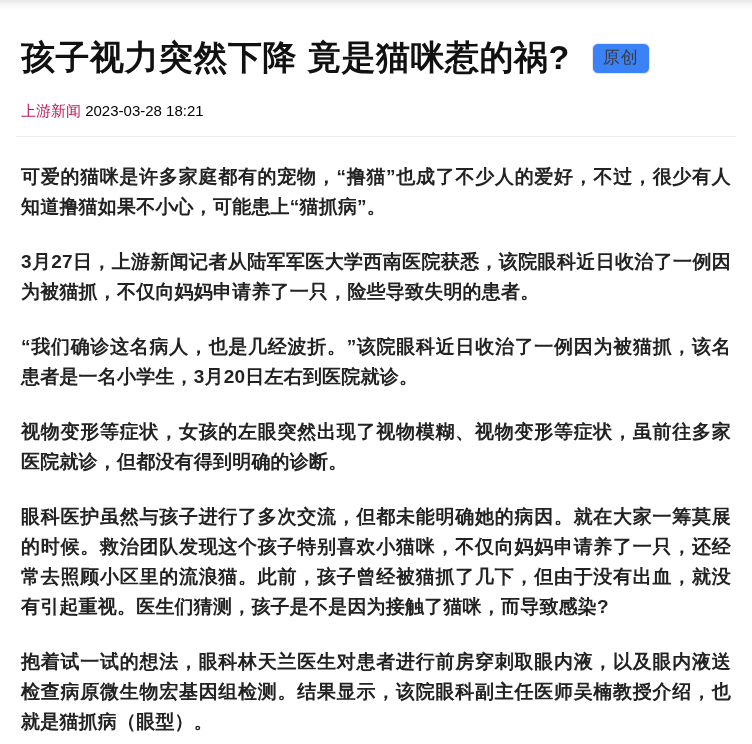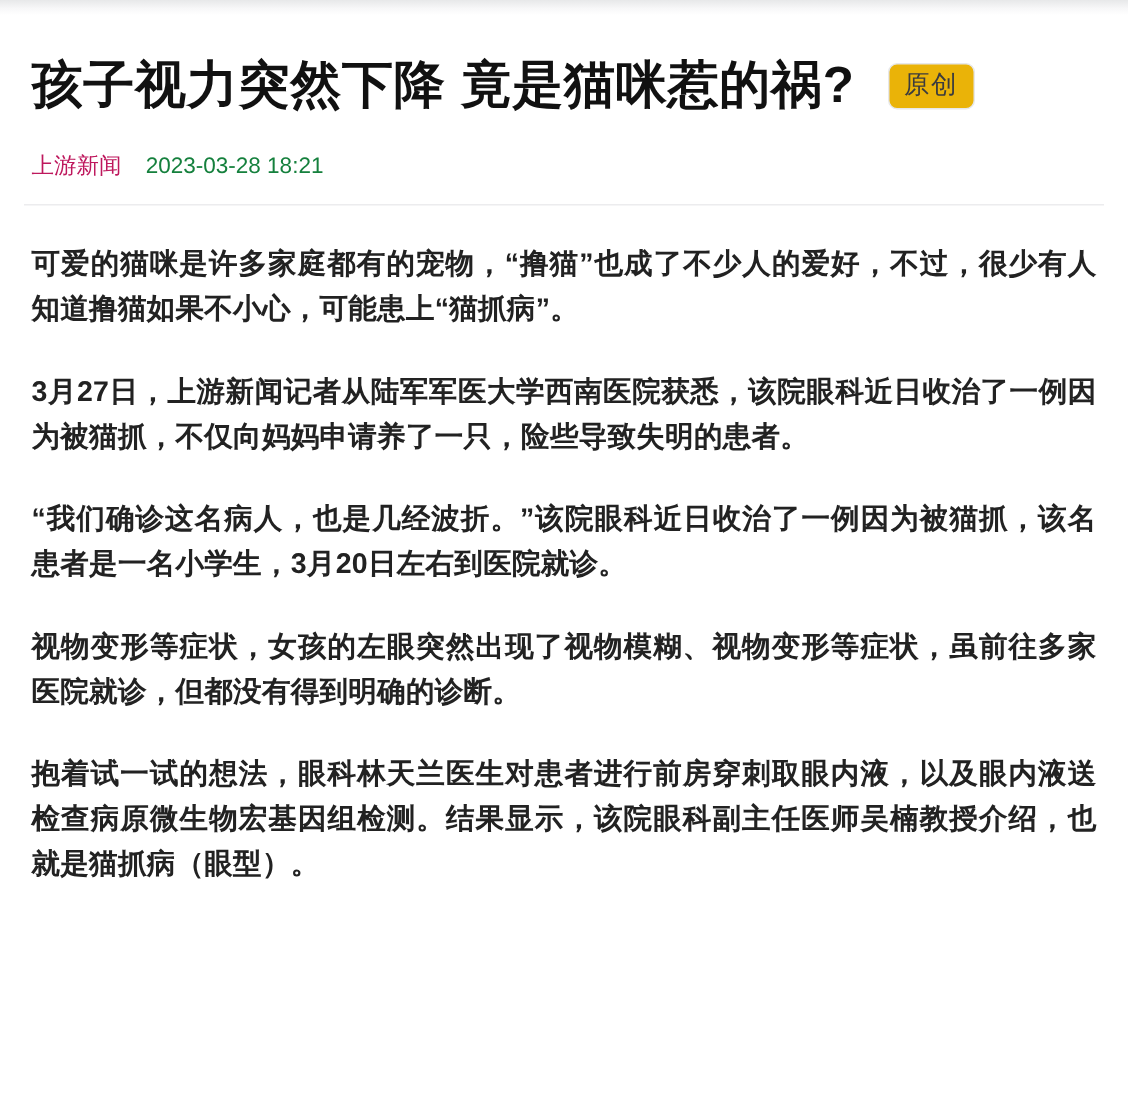--- a/index.html
+++ b/index.html
@@ -31,38 +31,37 @@
   }
   .badge {
     display: inline-block;
     margin-left: 22px;
     padding: 1px 10px 2px;
     font-size: 17px;
     line-height: 26px;
     font-weight: 400;
     letter-spacing: 1px;
     color: #3a3b3f;
-    background: #eab308;
+    background: #3b82f6;
     border: 1px solid #e7e8ea;
     border-radius: 6px;
     vertical-align: middle;
     position: relative;
     top: -2px;
   }
   .meta {
     margin-top: 23px;
     font-size: 15px;
     line-height: 20px;
   }
   .meta .source {
     color: #be185d;
   }
   .meta .date {
-    color: #15803d;
-    margin-left: 12px;
+    color: #000000;
   }
   hr.divider {
     border: none;
     border-top: 1px solid #ececee;
     margin: 15px -5px 0 -5px;
   }
   .article {
     margin-top: 25px;
     font-weight: bold;
   }
@@ -89,16 +88,17 @@
     <span class="date">2023-03-28 18:21</span>
   </div>
 
   <hr class="divider">
 
   <div class="article">
     <p>可爱的猫咪是许多家庭都有的宠物，“撸猫”也成了不少人的爱好，不过，很少有人知道撸猫如果不小心，可能患上“猫抓病”。</p>
     <p>3月27日，上游新闻记者从陆军军医大学西南医院获悉，该院眼科近日收治了一例因为被猫抓，不仅向妈妈申请养了一只，险些导致失明的患者。</p>
     <p>“我们确诊这名病人，也是几经波折。”该院眼科近日收治了一例因为被猫抓，该名患者是一名小学生，3月20日左右到医院就诊。</p>
     <p>视物变形等症状，女孩的左眼突然出现了视物模糊、视物变形等症状，虽前往多家医院就诊，但都没有得到明确的诊断。</p>
+    <p>眼科医护虽然与孩子进行了多次交流，但都未能明确她的病因。就在大家一筹莫展的时候。救治团队发现这个孩子特别喜欢小猫咪，不仅向妈妈申请养了一只，还经常去照顾小区里的流浪猫。此前，孩子曾经被猫抓了几下，但由于没有出血，就没有引起重视。医生们猜测，孩子是不是因为接触了猫咪，而导致感染?</p>
     <p>抱着试一试的想法，眼科林天兰医生对患者进行前房穿刺取眼内液，以及眼内液送检查病原微生物宏基因组检测。结果显示，该院眼科副主任医师吴楠教授介绍，也就是猫抓病（眼型）。</p>
   </div>
 
 </div>
 
 </body></html>

